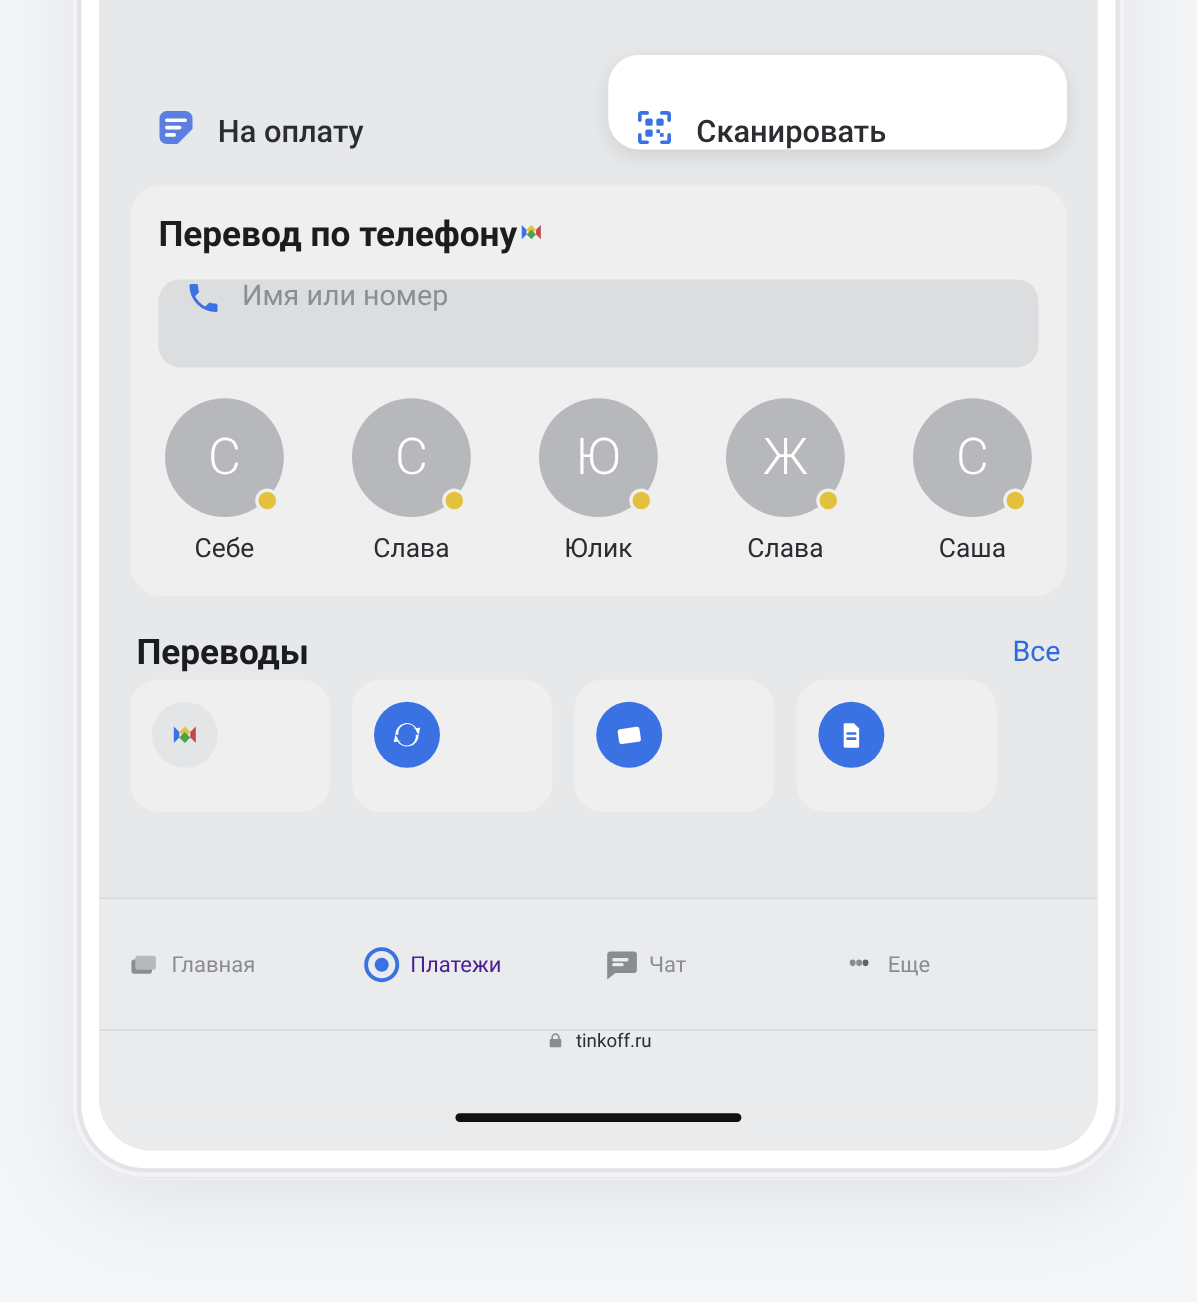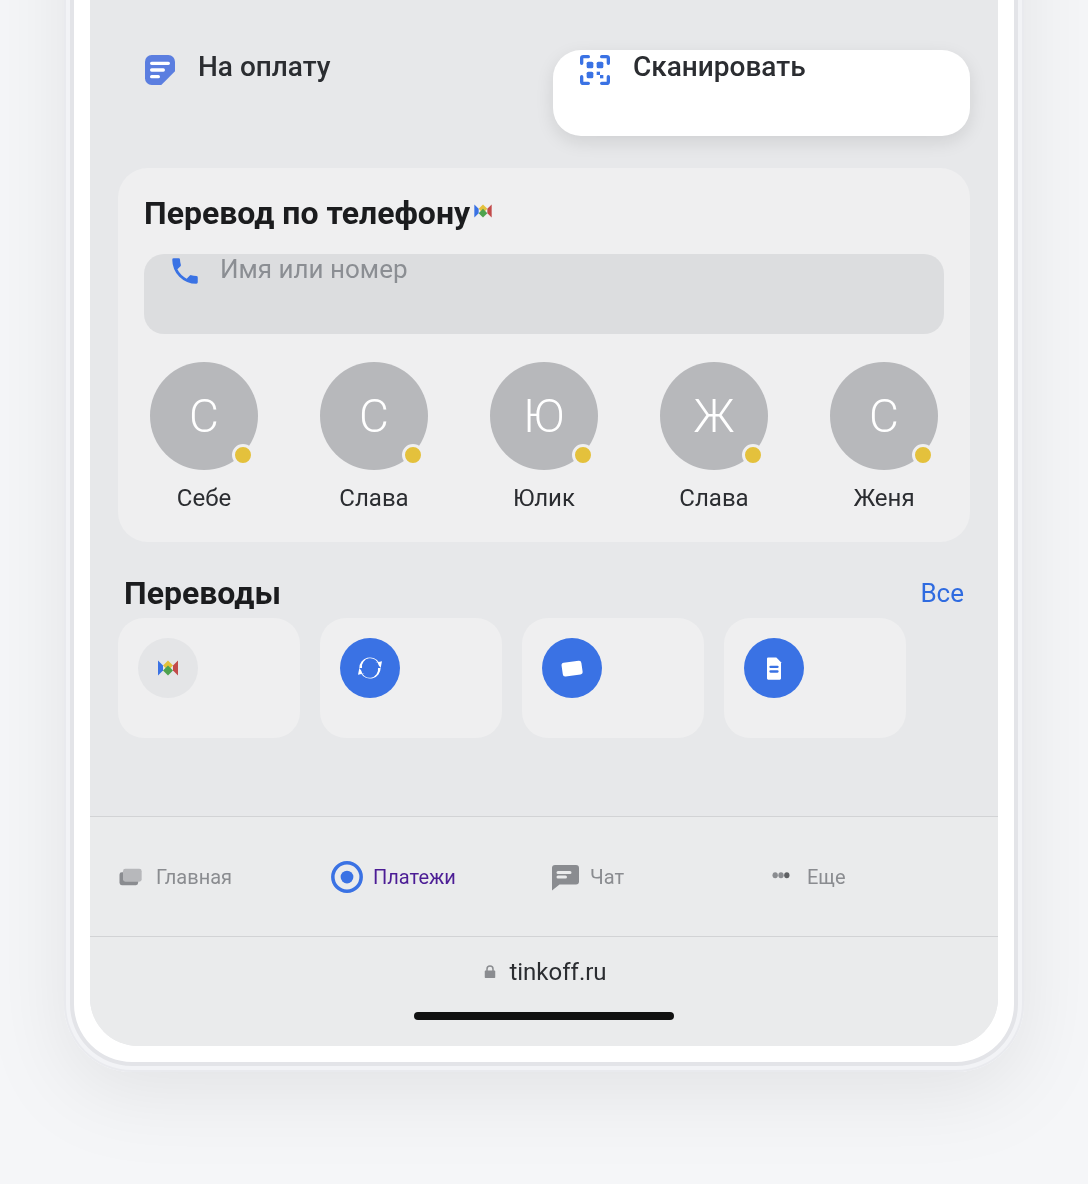--- a/index.html
+++ b/index.html
@@ -55,21 +55,21 @@
     gap: 18px;
     align-items: stretch;
     margin-top: 160px; 
   }
   .chip {
     flex: 1;
     height: 86px;
     border-radius: 28px;
     background: transparent;
     display: flex;
-    align-items: flex-start;
+    align-items: flex-end;
     gap: 18px;
     padding: 0 22px;
     font-size: 28px;
     font-weight: 500;
     color: #2b2d31;
   }
   .chip.active {
     background: #fff;
     box-shadow: 0 6px 18px rgba(0,0,0,.10);
   }
@@ -200,25 +200,25 @@
   }
   .tab.active { color: #4c1d95; }
   .tab .tic { width: 40px; height: 40px; display:flex;align-items:center;justify-content:center; }
 
   
   .browser-bar {
     height: 70px;
     background: #eaebec;
     border-top: 1px solid #d2d3d5;
     display: flex;
-    align-items: center;
+    align-items: flex-start;
     justify-content: center;
     gap: 10px;
     color: #2b2d31;
-    font-size: 24px;
+    font-size: 17px;
   }
   .browser-bar svg { width: 18px; height: 18px; color: #8a8c90; }
   .home-indicator {
     height: 40px;
     background: #eaebec;
     display:flex; align-items:flex-start; justify-content:center;
   }
   .home-indicator .bar {
     width: 260px; height: 8px; border-radius: 4px; background: #111;
     margin-top: 6px;
@@ -307,21 +307,21 @@
                 <span>Ж</span>
                 <span class="dot"></span>
               </div>
               <span>Слава</span>
             </div>
             <div class="contact">
               <div class="avatar">
                 <span>С</span>
                 <span class="dot"></span>
               </div>
-              <span>Женя</span>
+              <span>Саша</span>
             </div>
           </div>
         </div>
 
         <div>
           <div class="section-head">
             <h2>Переводы</h2>
             <a href="#">Все</a>
           </div>
           <div class="transfers-row">

